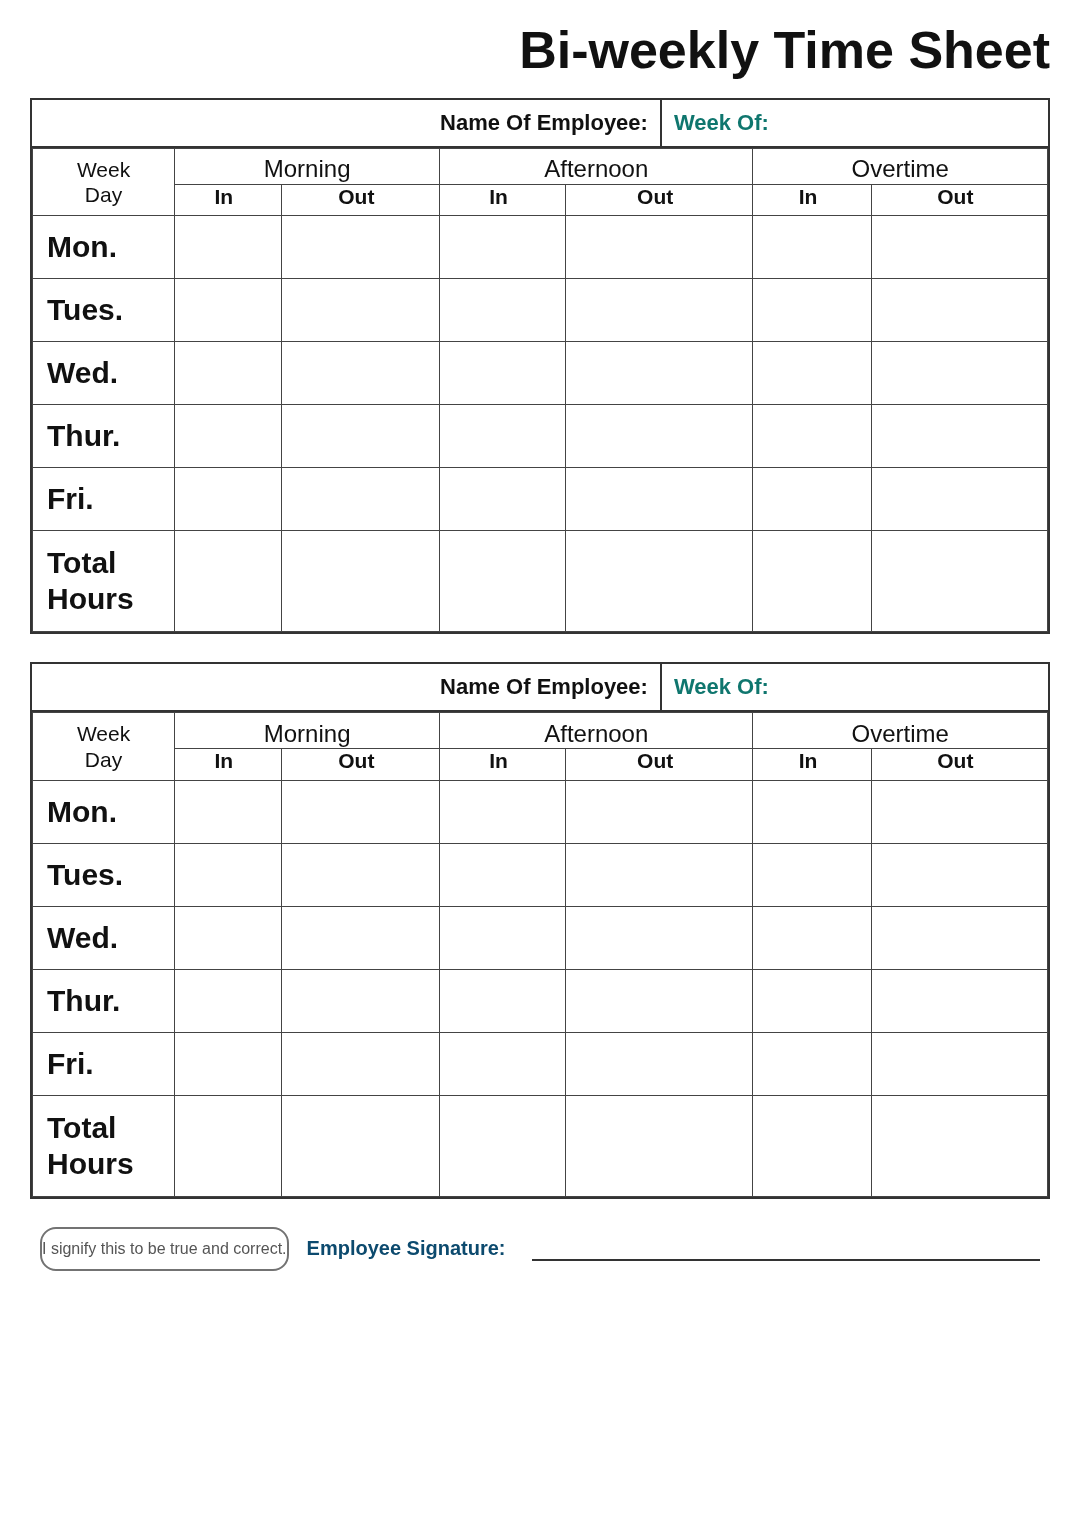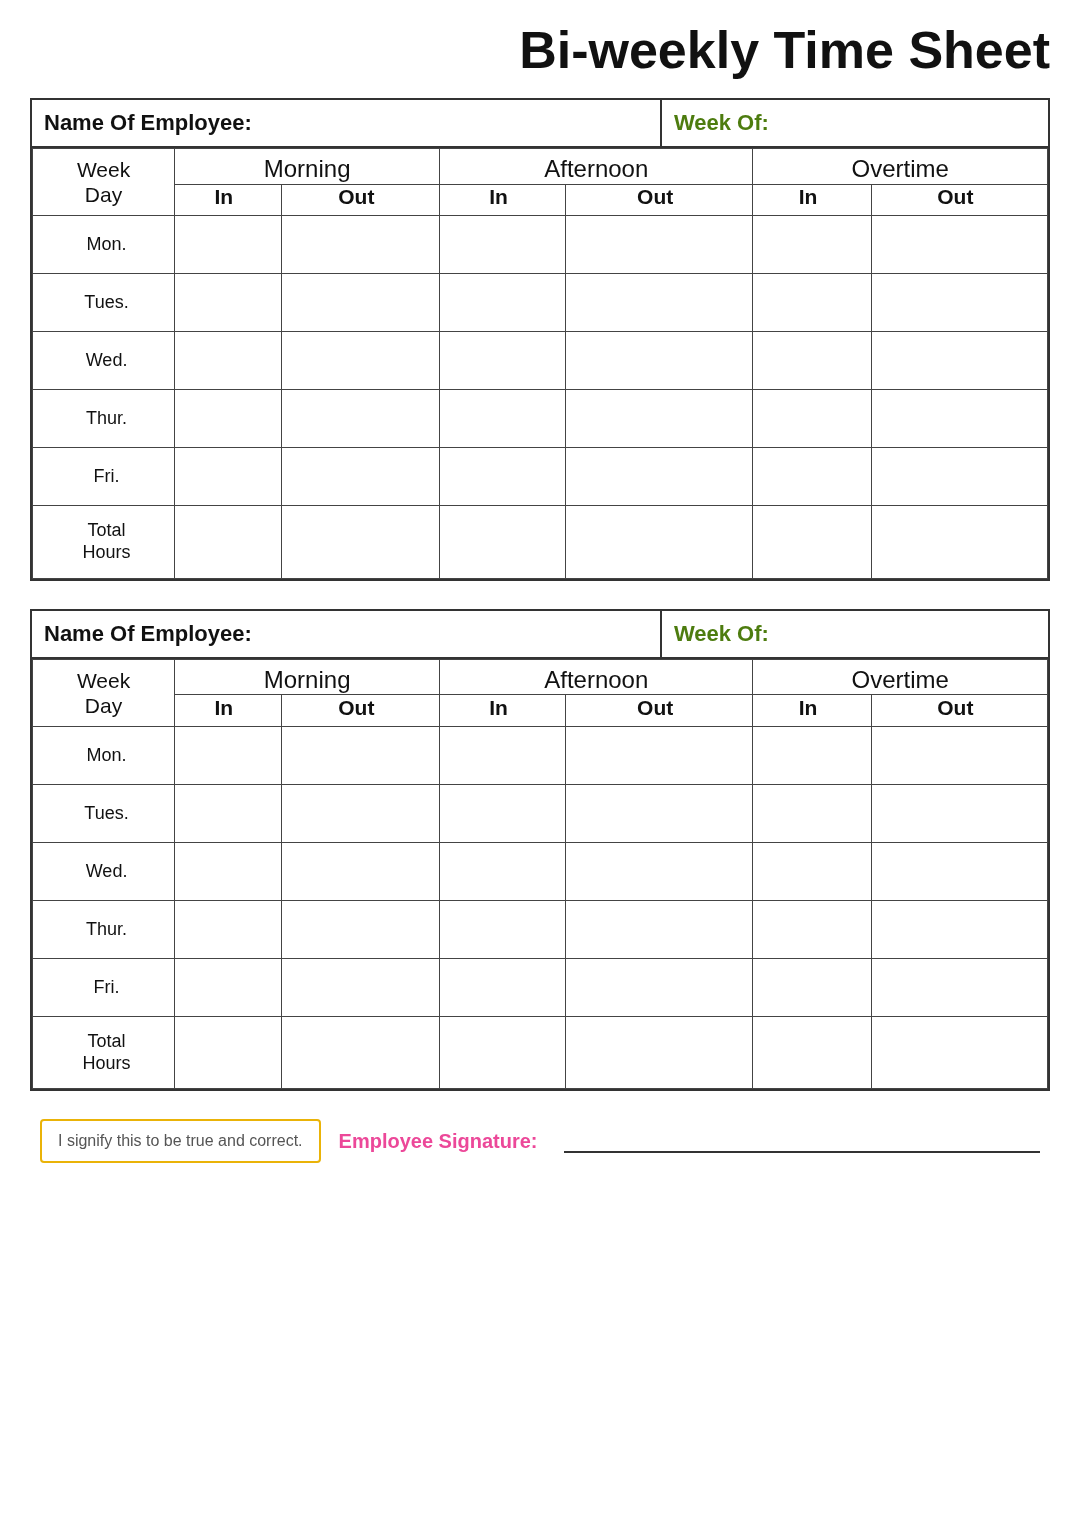--- a/index.html
+++ b/index.html
@@ -36,28 +36,29 @@
       border-bottom: 2px solid #333;
     }
 
     .header-name {
       flex: 1;
       padding: 10px 12px;
       font-size: 22px;
       font-weight: bold;
       border-right: 2px solid #333;
       color: #111;
+      text-align: right;
     }
 
     .header-week {
       flex: 0 0 38%;
       padding: 10px 12px;
       font-size: 22px;
       font-weight: bold;
-      color: #4d7c0f;
+      color: #0f766e;
     }
 
     table {
       width: 100%;
       border-collapse: collapse;
     }
 
     th, td {
       border: 1.5px solid #444;
       text-align: center;
@@ -73,23 +74,23 @@
     }
 
     .col-header-sub {
       font-size: 21px;
       padding: 0 12px 6px 4px;
       font-weight: bold;
     }
 
     .day-cell {
       padding: 14px 8px;
-      font-size: 18px;
-      font-weight: normal;
-      text-align: center;
+      font-size: 30px;
+      font-weight: bold;
+      text-align: left;
       padding-left: 14px;
       width: 14%;
     }
 
     .data-cell {
       padding: 14px 4px;
       height: 58px;
     }
 
     .week-day-header {
@@ -104,34 +105,34 @@
 
     .signature-area {
       display: flex;
       align-items: center;
       margin-top: 18px;
       padding: 0 10px;
       gap: 18px;
     }
 
     .signify-box {
-      border: 2px solid #eab308;
-      border-radius: 4px;
-      padding: 8px 16px;
+      border: 2px solid #737373;
+      border-radius: 16px;
+      padding: 8px 0;
       font-size: 17px;
       text-align: center;
       line-height: 1.4;
       color: #444;
       min-width: 140px;
     }
 
     .employee-sig-label {
       font-size: 20px;
       font-weight: bold;
-      color: #ec4899;
+      color: #0c4a6e;
       white-space: nowrap;
     }
 
     .sig-line {
       flex: 1;
       border-bottom: 2px solid #333;
       margin-left: 8px;
       height: 24px;
     }
   </style>

